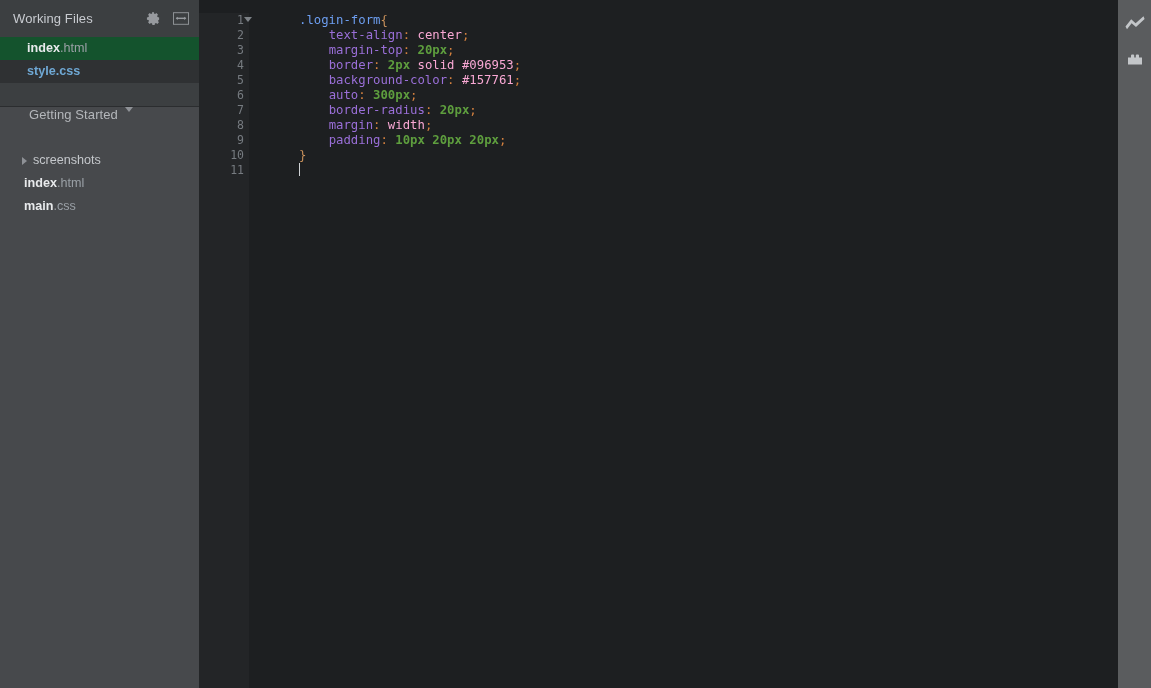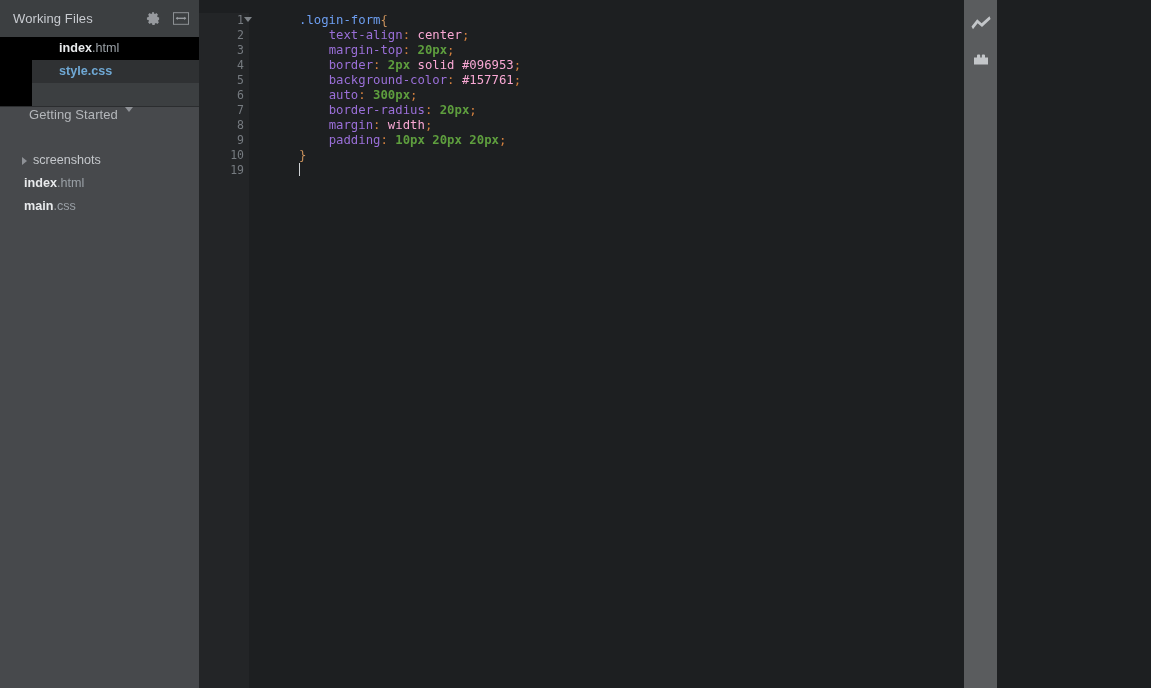--- a/index.html
+++ b/index.html
@@ -8,21 +8,21 @@
     width: 1151px;
     height: 688px;
     overflow: hidden;
     background: #1d1f21;
     font-family: "Liberation Sans", sans-serif;
     -webkit-font-smoothing: antialiased;
   }
 
   #app {
     position: relative;
-    width: 997px;
+    width: 1151px;
     height: 688px;
     display: flex;
   }
 
   
   #sidebar {
     width: 199px;
     height: 688px;
     background: #47494c;
     flex: 0 0 199px;
@@ -52,23 +52,22 @@
   }
   .icon-btn {
     width: 16px; height: 16px;
     display: flex; align-items: center; justify-content: center;
     opacity: .85;
   }
   .icon-btn svg { display: block; }
 
   
   .openfiles {
-    background: #000000;
+    background: #14532d;
     padding-bottom: 0;
-    padding-left: 32px;
   }
   .of-item {
     height: 23px;
     line-height: 23px;
     padding-left: 27px;
     font-size: 12.6px;
     white-space: nowrap;
     color: #b8bbbf;
     position: relative;
   }
@@ -291,21 +290,21 @@
           <div class="gline">1<span class="fold-arrow"></span></div>
           <div class="gline">2</div>
           <div class="gline">3</div>
           <div class="gline">4</div>
           <div class="gline">5</div>
           <div class="gline">6</div>
           <div class="gline">7</div>
           <div class="gline">8</div>
           <div class="gline">9</div>
           <div class="gline">10</div>
-          <div class="gline">19</div>
+          <div class="gline">11</div>
         </div>
       <div class="codelines" id="codelines">
           <div class="cline"><span class="tok-sel">.login-form</span><span class="tok-brace">{</span></div>
           <div class="cline"><span class="tok-plain">    </span><span class="tok-prop">text-align</span><span class="tok-punc">: </span><span class="tok-val">center</span><span class="tok-punc">;</span></div>
           <div class="cline"><span class="tok-plain">    </span><span class="tok-prop">margin-top</span><span class="tok-punc">: </span><span class="tok-num">20px</span><span class="tok-punc">;</span></div>
           <div class="cline"><span class="tok-plain">    </span><span class="tok-prop">border</span><span class="tok-punc">: </span><span class="tok-num">2px</span><span class="tok-plain"> </span><span class="tok-val">solid</span><span class="tok-plain"> </span><span class="tok-val">#096953</span><span class="tok-punc">;</span></div>
           <div class="cline"><span class="tok-plain">    </span><span class="tok-prop">background-color</span><span class="tok-punc">: </span><span class="tok-val">#157761</span><span class="tok-punc">;</span></div>
           <div class="cline"><span class="tok-plain">    </span><span class="tok-prop">auto</span><span class="tok-punc">: </span><span class="tok-num">300px</span><span class="tok-punc">;</span></div>
           <div class="cline"><span class="tok-plain">    </span><span class="tok-prop">border-radius</span><span class="tok-punc">: </span><span class="tok-num">20px</span><span class="tok-punc">;</span></div>
           <div class="cline"><span class="tok-plain">    </span><span class="tok-prop">margin</span><span class="tok-punc">: </span><span class="tok-val">width</span><span class="tok-punc">;</span></div>

